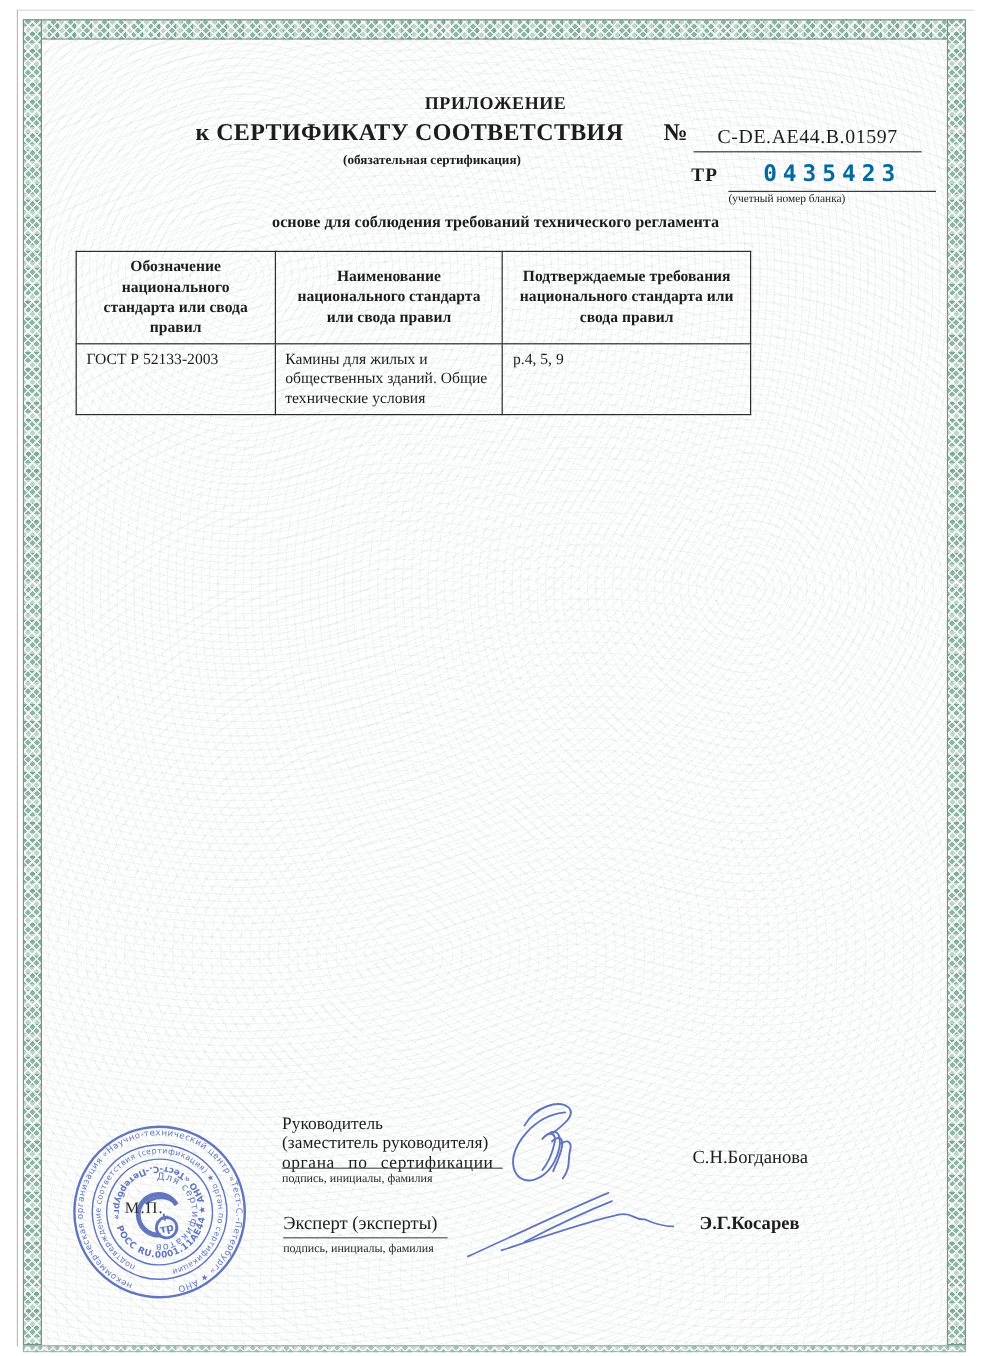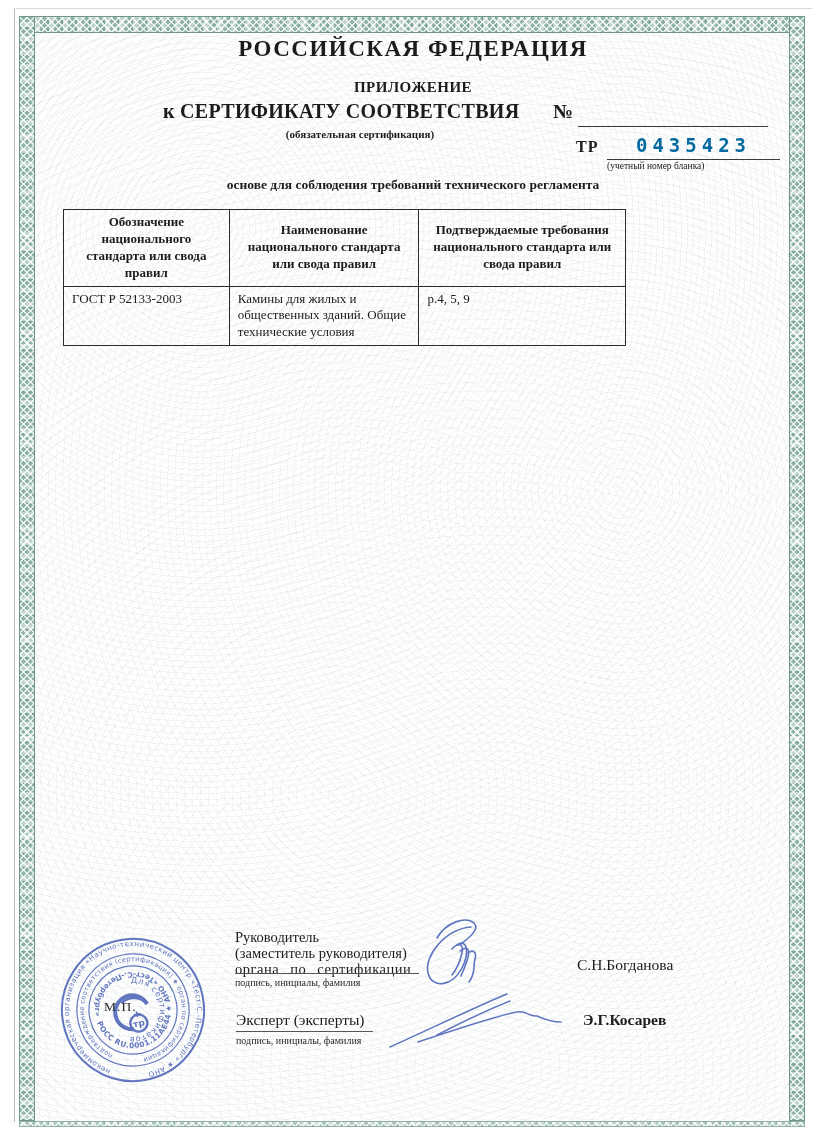--- a/index.html
+++ b/index.html
@@ -90,24 +90,24 @@
 <div class="page">
 
   <div class="edge-left"></div>
   <div class="edge-top"></div>
   <div class="watermark"></div>
   <div class="band band-h band-top"></div>
   <div class="band band-v band-left"></div>
   <div class="band band-v band-right"></div>
   <div class="band band-h band-bottom"></div>
 
-  <div class="abs title-country t-center">РОССИЙСКАЯ ФЕДЕРАЦИЯ</div>
   <div class="abs title-annex t-center">ПРИЛОЖЕНИЕ</div>
   <div class="abs cert-prefix">к СЕРТИФИКАТУ СООТВЕТСТВИЯ</div>
   <div class="abs numero">№</div>
+  <div class="abs cert-number">C-DE.AE44.B.01597</div>
   <div class="abs uline uline-cert"></div>
   <div class="abs cert-kind">(обязательная сертификация)</div>
   <div class="abs tr-label">ТР</div>
   <div class="abs tr-number">0435423</div>
   <div class="abs uline uline-tr"></div>
   <div class="abs tr-caption">(учетный номер бланка)</div>
 
   <div class="abs intro">
     <div>основе для соблюдения требований технического регламента</div>
   </div>

